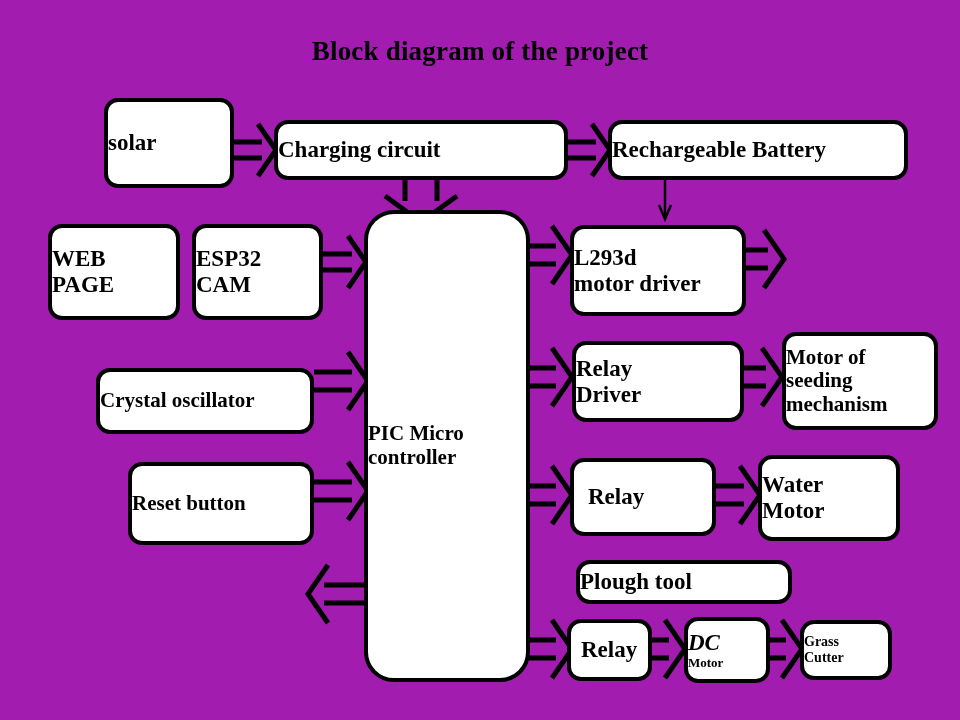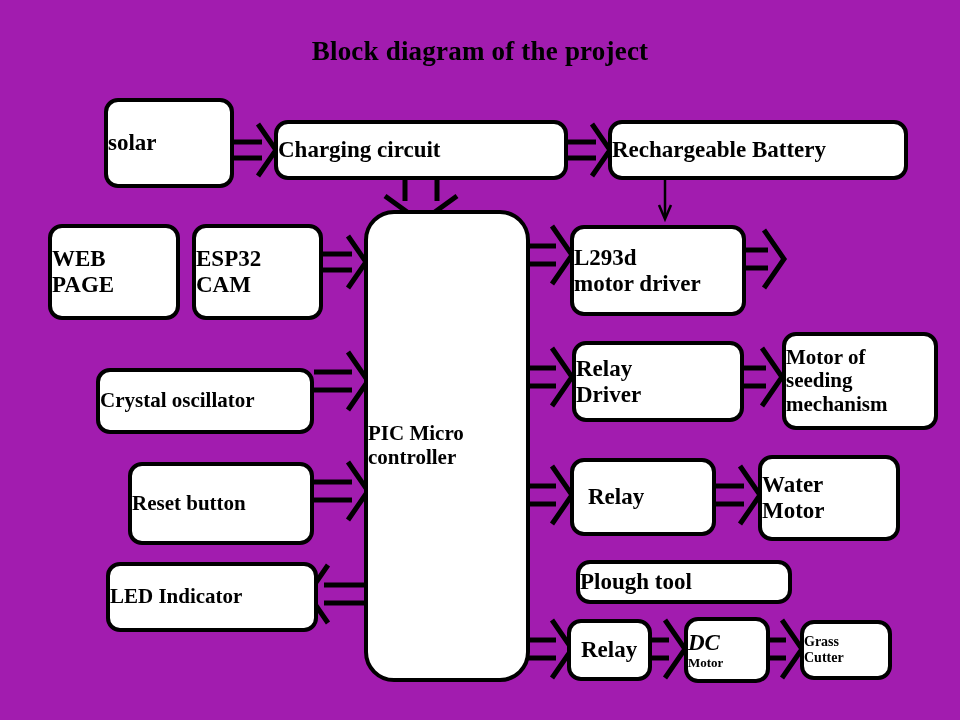--- a/index.html
+++ b/index.html
@@ -226,23 +226,20 @@
 
   <div class="node sz-lg" style="left:570px; top:458px; width:146px; height:78px; align-items:flex-start; padding-left:14px;">
     <span class="ln">Relay</span>
   </div>
 
   <div class="node sz-lg" style="left:758px; top:455px; width:142px; height:86px;">
     <span class="ln">Water</span>
     <span class="ln">Motor</span>
   </div>
 
-  <div class="node sz-md" style="left:106px; top:562px; width:212px; height:70px;">
-    <span class="ln">LED Indicator</span>
-  </div>
 
   <div class="node sz-lg" style="left:576px; top:560px; width:216px; height:44px;font-family:Liberation Serif, serif;">
     <span class="ln">Plough tool</span>
   </div>
 
   <div class="node sz-lg" style="left:567px; top:619px; width:85px; height:62px; align-items:flex-start; padding-left:10px;">
     <span class="ln">Relay</span>
   </div>
 
   <div class="node" style="left:684px; top:617px; width:86px; height:66px;">

